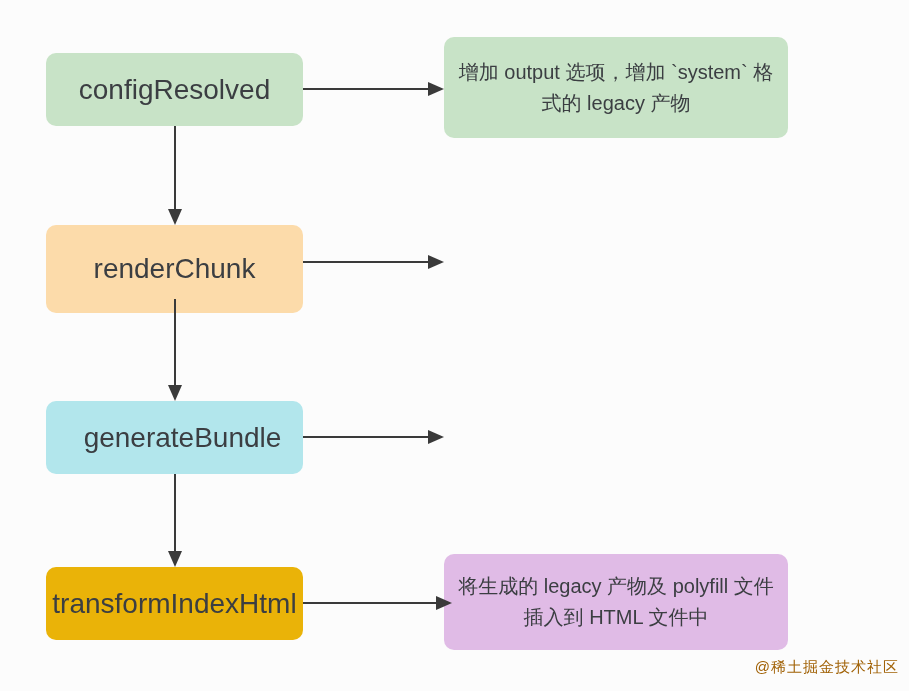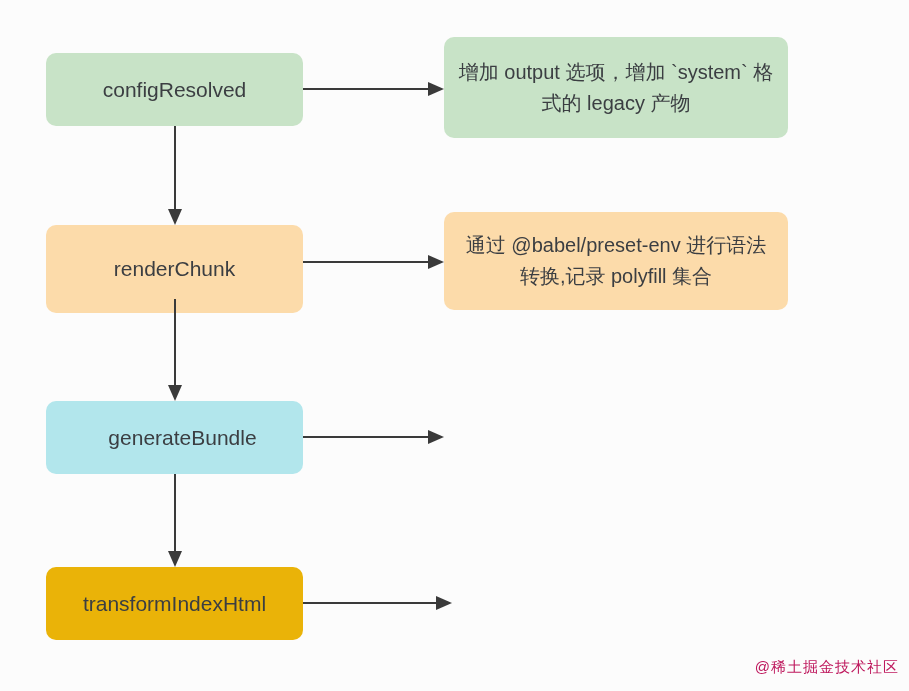--- a/index.html
+++ b/index.html
@@ -14,21 +14,21 @@
   .node {
     position: absolute;
     border-radius: 10px;
     display: flex;
     align-items: center;
     justify-content: center;
     text-align: center;
     color: #3b3e42;
     box-sizing: border-box;
   }
-  .node.left-col { left: 46px; width: 257px; font-size: 21px; justify-content: center; }
+  .node.left-col { left: 46px; width: 257px; font-size: 28px; justify-content: center; }
   .node.right-col { left: 444px; width: 344px; font-size: 20px; line-height: 31px; padding: 6px 13px; }
 
   .node-1 { top: 53px;  height: 73px; }
   .node-2 { top: 225px; height: 88px; }
   .node-3 { top: 401px; height: 73px; padding-left: 16px; }
   .node-4 { top: 567px; height: 73px; }
 
   .desc-1 { top: 37px;  height: 101px; }
   .desc-2 { top: 212px; height: 98px; }
   .desc-3 { top: 388px; height: 100px; }
@@ -88,23 +88,20 @@
   </div>
 
   <div class="varrow va-1">
     <div class="vline" style="background-color: rgb(58, 58, 58);"></div>
     <div class="vhead" style="border-top-color: rgb(58, 58, 58);"></div>
   </div>
 
   <div class="node left-col node-2" style="background-color: rgb(252, 219, 170);">
     <span>renderChunk</span>
   </div>
-  <div class="node right-col desc-2" style="background-color: rgb(252, 219, 170);">
-    <span>通过 @babel/preset-env 进行语法转换,记录 polyfill 集合</span>
-  </div>
   <div class="harrow ha-2">
     <div class="hline" style="background-color: rgb(58, 58, 58);"></div>
     <div class="hhead" style="border-left-color: rgb(58, 58, 58);"></div>
   </div>
 
   <div class="varrow va-2">
     <div class="vline" style="background-color: rgb(58, 58, 58);"></div>
     <div class="vhead" style="border-top-color: rgb(58, 58, 58);"></div>
   </div>
 
@@ -117,20 +114,23 @@
   </div>
 
   <div class="varrow va-3">
     <div class="vline" style="background-color: rgb(58, 58, 58);"></div>
     <div class="vhead" style="border-top-color: rgb(58, 58, 58);"></div>
   </div>
 
   <div class="node left-col node-4" style="background-color: #eab308;">
     <span>transformIndexHtml</span>
   </div>
+  <div class="node right-col desc-4" style="background-color: rgb(224, 187, 230);">
+    <span>将生成的 legacy 产物及 polyfill 文件插入到 HTML 文件中</span>
+  </div>
   <div class="harrow ha-4">
     <div class="hline" style="background-color: rgb(58, 58, 58);"></div>
     <div class="hhead" style="border-left-color: rgb(58, 58, 58);"></div>
   </div>
 
-  <div class="watermark" style="color: #be185d;">@稀土掘金技术社区</div>
+  <div class="watermark" style="color: #a16207;">@稀土掘金技术社区</div>
 
 </div>
 
 </body></html>

